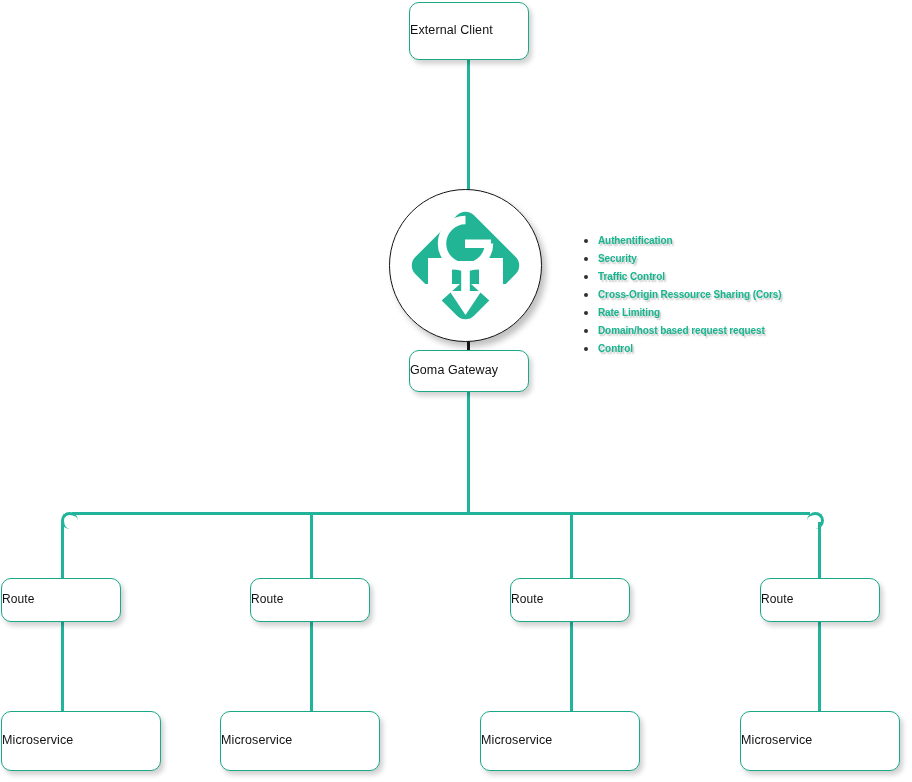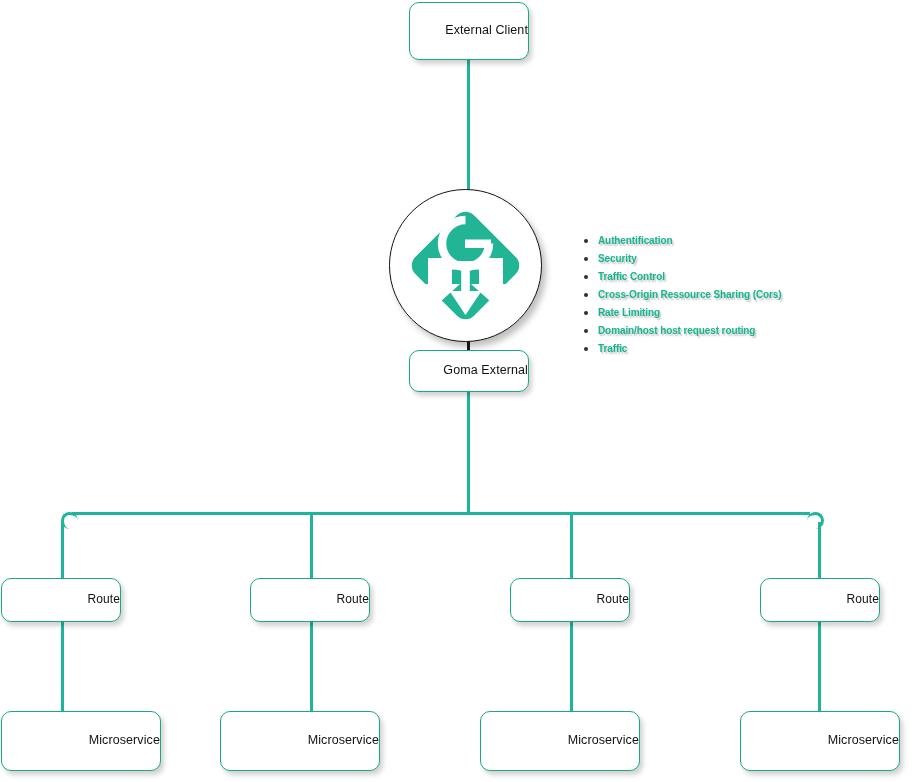--- a/index.html
+++ b/index.html
@@ -52,21 +52,21 @@
 
   
   .node {
     position: absolute;
     box-sizing: border-box;
     background: #ffffff;
     border: 1.6px solid #1aa887;
     border-radius: 10px;
     display: flex;
     align-items: center;
-    justify-content: flex-end;
+    justify-content: flex-start;
     color: #111111;
     box-shadow: 3px 4px 5px rgba(0,0,0,0.18);
     z-index: 3;
   }
   .node-label {
     font-size: 12.5px;
     line-height: 1.1;
     color: #111111;
     letter-spacing: 0.1px;
     white-space: nowrap;
@@ -181,26 +181,26 @@
       <polygon points="87,60 111,60 111,86 119,86 99,104 79,86 87,86" fill="#ffffff" transform="translate(-7,-1)"></polygon>
     </svg>
   </div>
 
   <ul id="features">
     <li>Authentification</li>
     <li>Security</li>
     <li>Traffic Control</li>
     <li>Cross-Origin Ressource Sharing (Cors)</li>
     <li>Rate Limiting</li>
-    <li>Domain/host host request routing</li>
-    <li>Traffic</li>
+    <li>Domain/host based request request</li>
+    <li>Control</li>
   </ul>
 
   <div class="node" style="left:409px; top:350px; width:120px; height:42px;">
-    <span class="node-label">Goma External</span>
+    <span class="node-label">Goma Gateway</span>
   </div>
 
   <div class="node node-sm" style="left:1px; top:578px; width:120px; height:44px;">
     <span class="node-label">Route</span>
   </div>
   <div class="node node-sm" style="left:250px; top:578px; width:120px; height:44px;">
     <span class="node-label">Route</span>
   </div>
   <div class="node node-sm" style="left:510px; top:578px; width:120px; height:44px;">
     <span class="node-label">Route</span>

